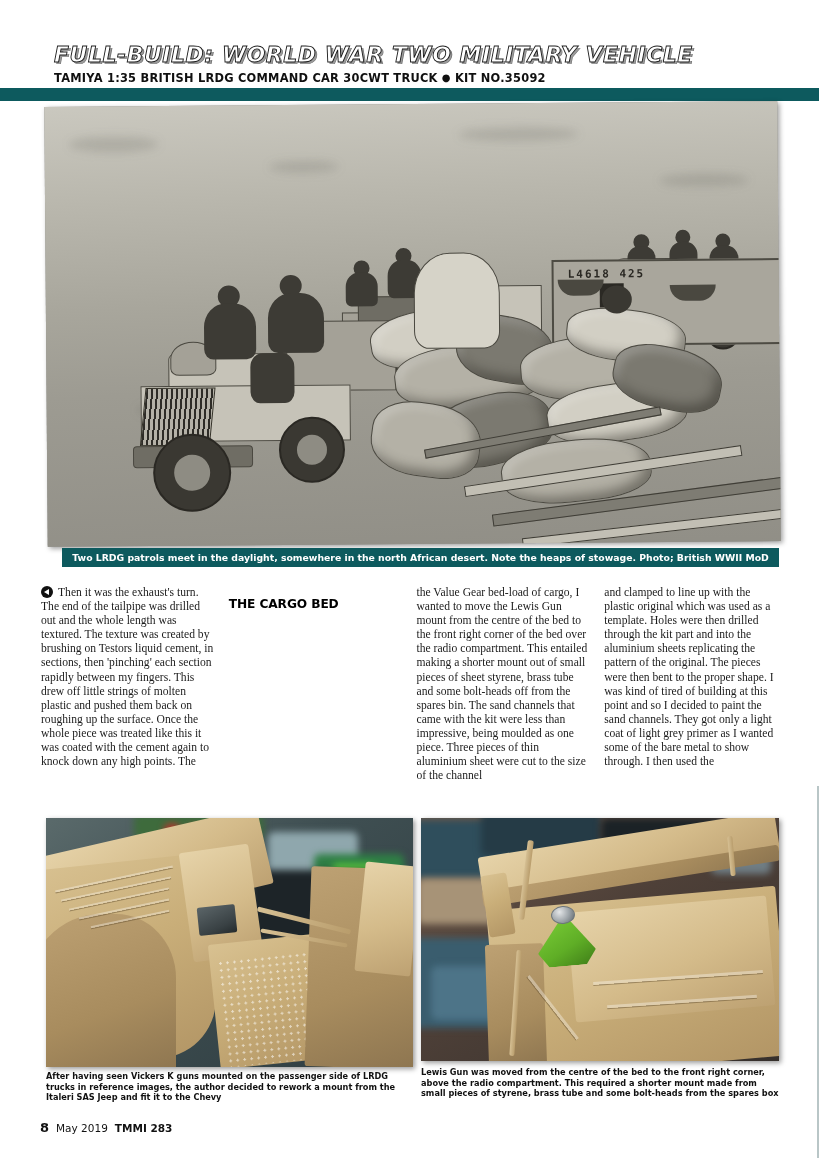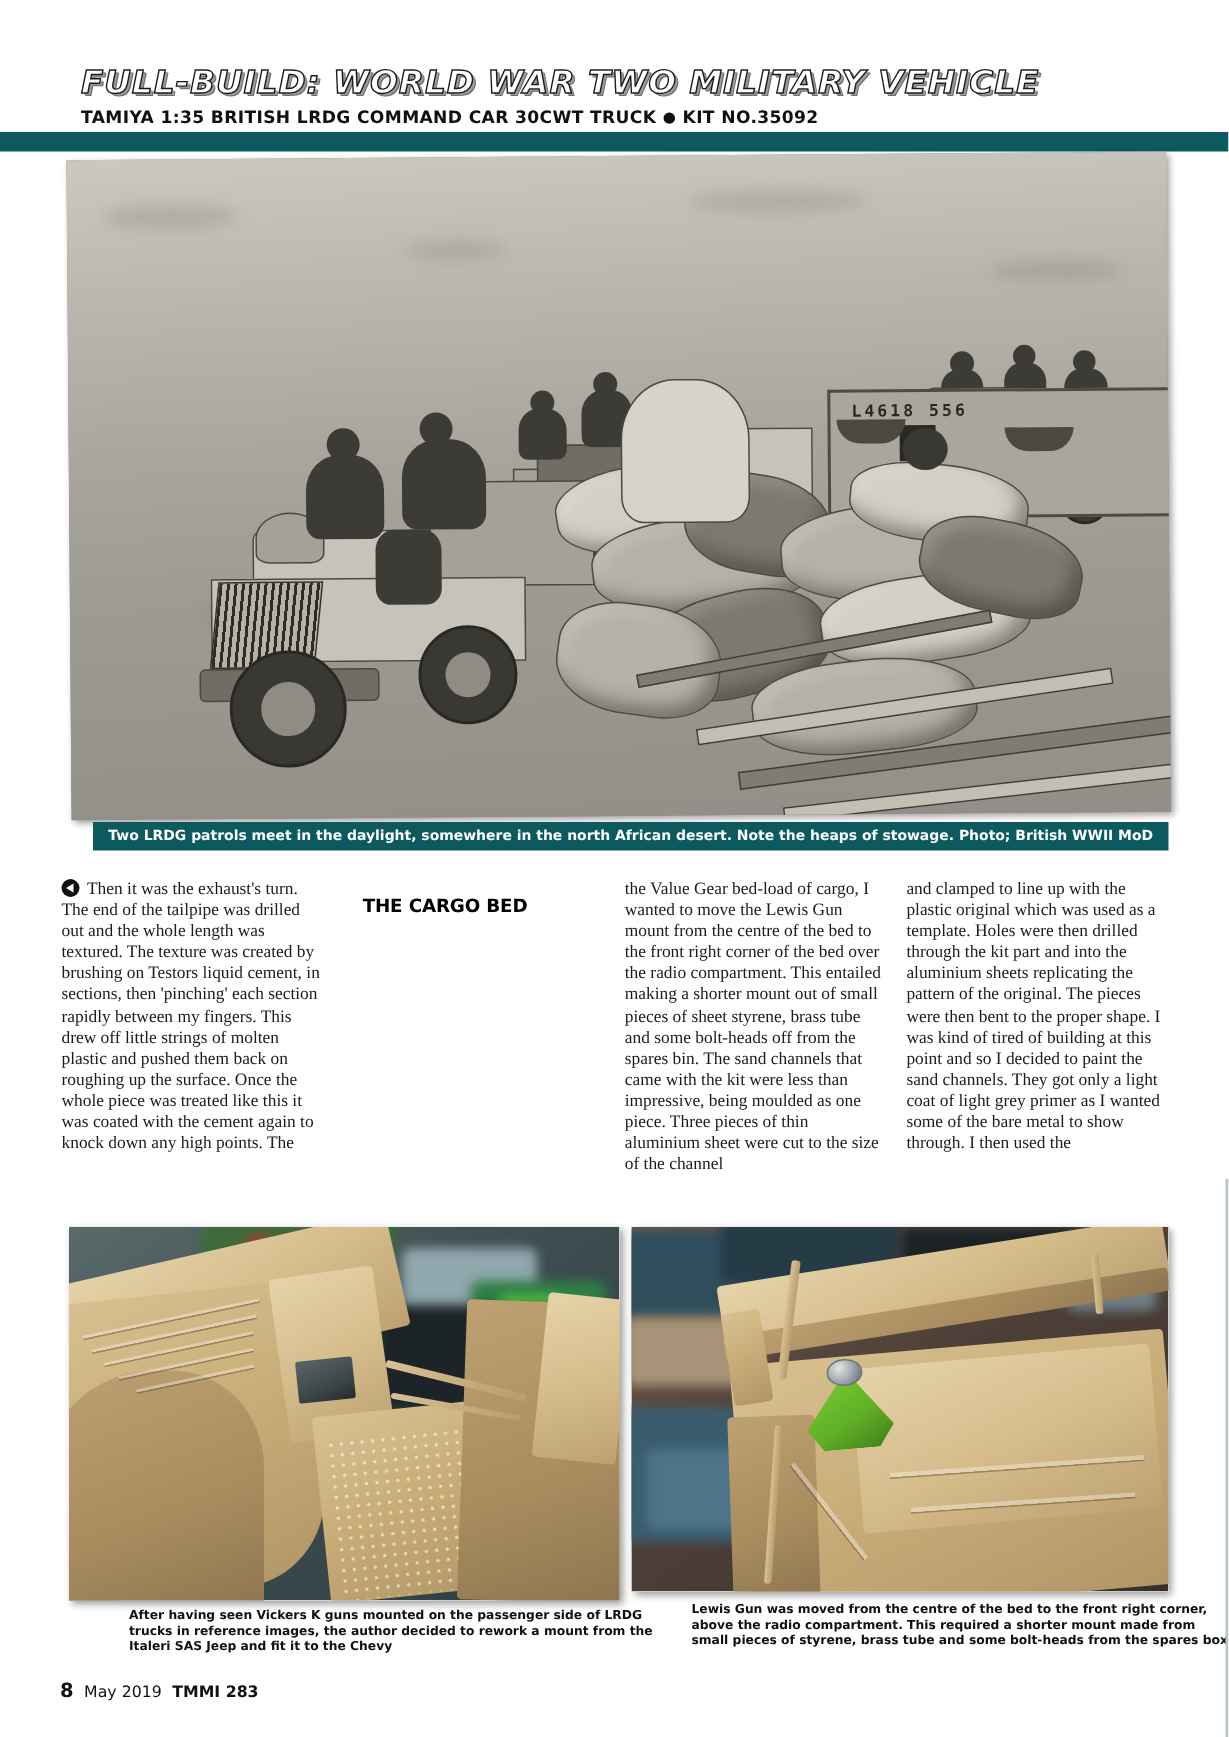--- a/index.html
+++ b/index.html
@@ -198,21 +198,20 @@
     hyphens: none;
   }
   .subhead {
     font-family: "DejaVu Sans", sans-serif;
     font-weight: bold;
     font-size: 12.2px;
     letter-spacing: -0.1px;
     color: #000;
     margin-top: 11px;
     margin-bottom: 1px;
-    margin-left: 13px;
   }
   .jump-marker {
     display: inline-block;
     width: 12px; height: 12px;
     border-radius: 50%;
     background: #111;
     position: relative;
     vertical-align: -2px;
     margin-right: 5px;
   }
@@ -289,21 +288,20 @@
     border-radius: 2px;
   }
 
   .photo-caption {
     position: absolute;
     font-family: "DejaVu Sans", sans-serif;
     font-weight: bold;
     font-size: 8.2px;
     line-height: 10.6px;
     color: #111;
-    margin-left: 40px;
   }
   #caption-left  { left: 46px;  top: 1071px; width: 372px; }
   #caption-right { left: 421px; top: 1067px; width: 360px; }
 
   
   #footer {
     position: absolute;
     left: 40px; top: 1120px;
     font-family: "DejaVu Sans", sans-serif;
     font-size: 10.5px;
@@ -388,21 +386,21 @@
         <div class="wheel" style="left:198px; top:150px; width:66px; height:66px;"></div>
         <div class="figure head" style="left:138px; top:18px; width:22px; height:22px;"></div>
         <div class="figure" style="left:124px; top:36px; width:52px; height:56px;"></div>
         <div class="figure head" style="left:200px; top:8px;  width:22px; height:22px;"></div>
         <div class="figure" style="left:188px; top:26px; width:56px; height:60px;"></div>
         <div class="figure" style="left:170px; top:86px; width:44px; height:50px; border-radius:28% 28% 22% 22%;"></div>
       </div>
 
       <div id="stowage">
         <div id="tailboard">
-          <div class="stencil">L4618  556</div>
+          <div class="stencil">L4618  425</div>
           <div class="plate">4</div>
           <div class="slot" style="left:4px;  top:18px;"></div>
           <div class="slot" style="left:116px; top:24px;"></div>
         </div>
 
         <div class="bundle l" style="left:0px;   top:56px;  width:130px; height:58px; transform:rotate(-9deg);"></div>
         <div class="bundle" style="left:24px;  top:92px;  width:150px; height:62px; transform:rotate(-6deg);"></div>
         <div class="bundle d" style="left:86px;  top:64px;  width:98px;  height:66px; transform:rotate(10deg);"></div>
         <div class="bundle" style="left:150px; top:84px;  width:160px; height:64px; transform:rotate(-4deg);"></div>
         <div class="bundle l" style="left:196px; top:58px;  width:120px; height:52px; transform:rotate(6deg);"></div>

